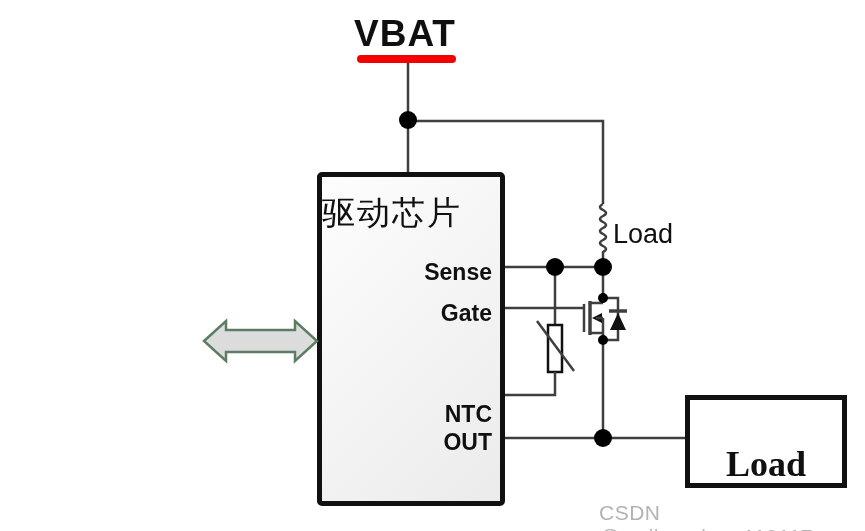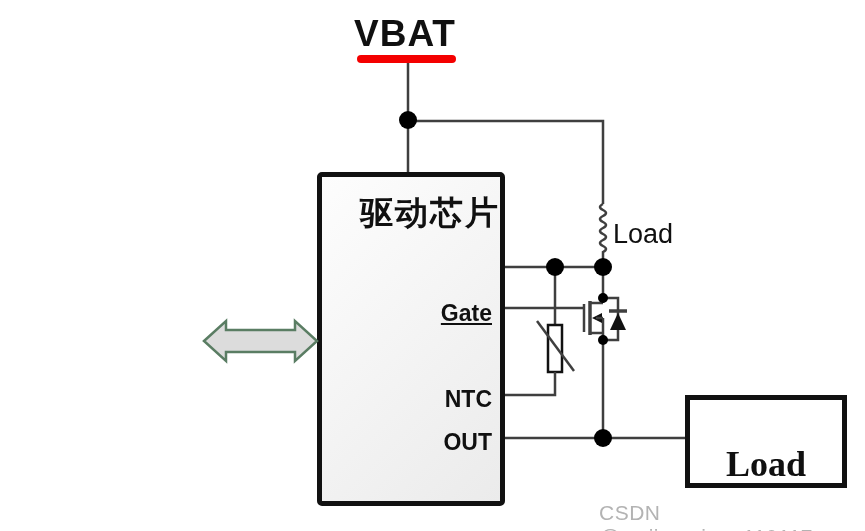--- a/index.html
+++ b/index.html
@@ -29,31 +29,31 @@
   .load-box{left:685px;top:395px;width:162px;height:93px;}
   .serif-label{font-family:"Liberation Serif",serif;font-weight:bold;}
   .mcu-box .serif-label{font-size:33px;}
   .load-box .serif-label{font-size:36px;margin-top:44px;}
   .chip-box{
     left:317px;top:172px;width:188px;height:334px;
     border:5px solid var(--box-border);border-radius:5px;box-sizing:border-box;
     background:linear-gradient(135deg,var(--chip-fill-a) 0%,var(--chip-fill-b) 100%);
   }
   .chip-title{
-    position:absolute;left:0;right:0;top:14px;text-align:right;
-    font-size:33px;font-weight:bold;letter-spacing:2px;
+    position:absolute;left:0;right:0;top:14px;text-align:left;
+    font-size:33px;font-weight:normal;letter-spacing:2px;
     font-family:"Liberation Serif",serif;
   }
   .pin-label{
     position:absolute;right:8px;height:28px;line-height:28px;text-align:right;
     font-size:23px;font-weight:600;
   }
   .pin-sense{top:81px;}
-  .pin-gate{top:122px;text-decoration:underline;}
-  .pin-ntc{top:208px;}
+  .pin-gate{top:122px;}
+  .pin-ntc{top:223px;}
   .pin-out{top:251px;}
   .shunt-label{left:613px;top:219px;font-size:27px;font-weight:500;}
   .watermark{
     left:599px;top:501px;font-size:21px;color:var(--watermark);letter-spacing:0.5px;
   }
   svg.overlay{position:absolute;left:0;top:0;pointer-events:none;}
   .wire{stroke:var(--wire);stroke-width:2.5;fill:none;}
   .wire-thick{stroke:var(--wire);stroke-width:3.5;fill:none;}
   .dot{fill:#000000;}
   .sym-fill{fill:#111111;stroke:none;}
@@ -64,20 +64,21 @@
 <body>
 
 <div class="canvas">
 
   <div class="abs power-label">VBAT</div>
   <div class="abs vbat-bar"></div>
 
 
   <div class="abs chip-box">
     <div class="chip-title">驱动芯片</div>
+    <div class="pin-label pin-sense">Sense</div>
     <div class="pin-label pin-gate">Gate</div>
     <div class="pin-label pin-ntc">NTC</div>
     <div class="pin-label pin-out">OUT</div>
   </div>
 
   <div class="abs box load-box">
     <span class="serif-label">Load</span>
   </div>
 
   <div class="abs shunt-label">Load</div>

